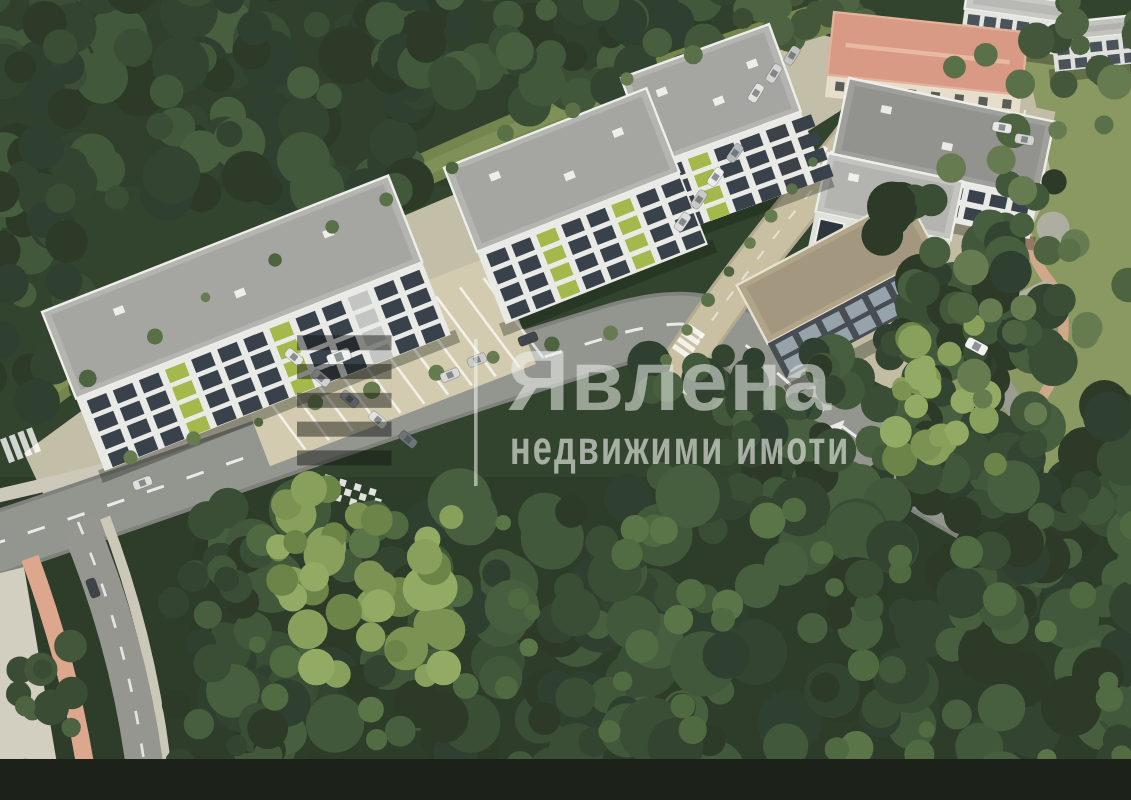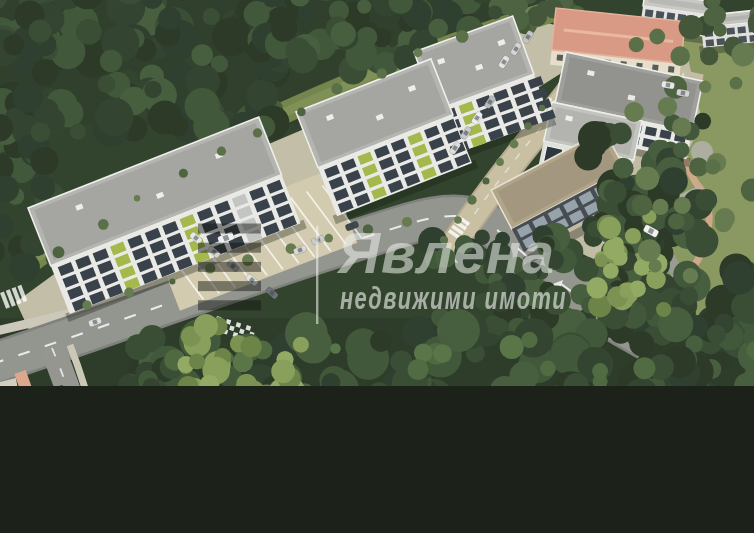--- a/index.html
+++ b/index.html
@@ -1,17 +1,17 @@
 <!DOCTYPE html>
 <html><head>
 <meta charset="utf-8">
 <title></title>
 <style>
   html,body{margin:0;padding:0;background:#1c221a;}
-  .stage{position:relative;width:754px;height:386px;overflow:hidden;background:#3c4b33;font-style:italic;}
+  .stage{position:relative;width:754px;height:506px;overflow:hidden;background:#3c4b33;}
   .stage svg{position:absolute;left:0;top:0;display:block;}
   .wm-text{font-family:"Liberation Sans","DejaVu Sans",sans-serif;font-weight:700;}
 </style>
 </head>
 <body>
 
 <div class="stage">
   <svg id="scene" width="754" height="533" viewBox="0 0 754 533">
     <g id="terrain">
         <rect x="0" y="0" width="754" height="533" fill="#33442e"></rect>

